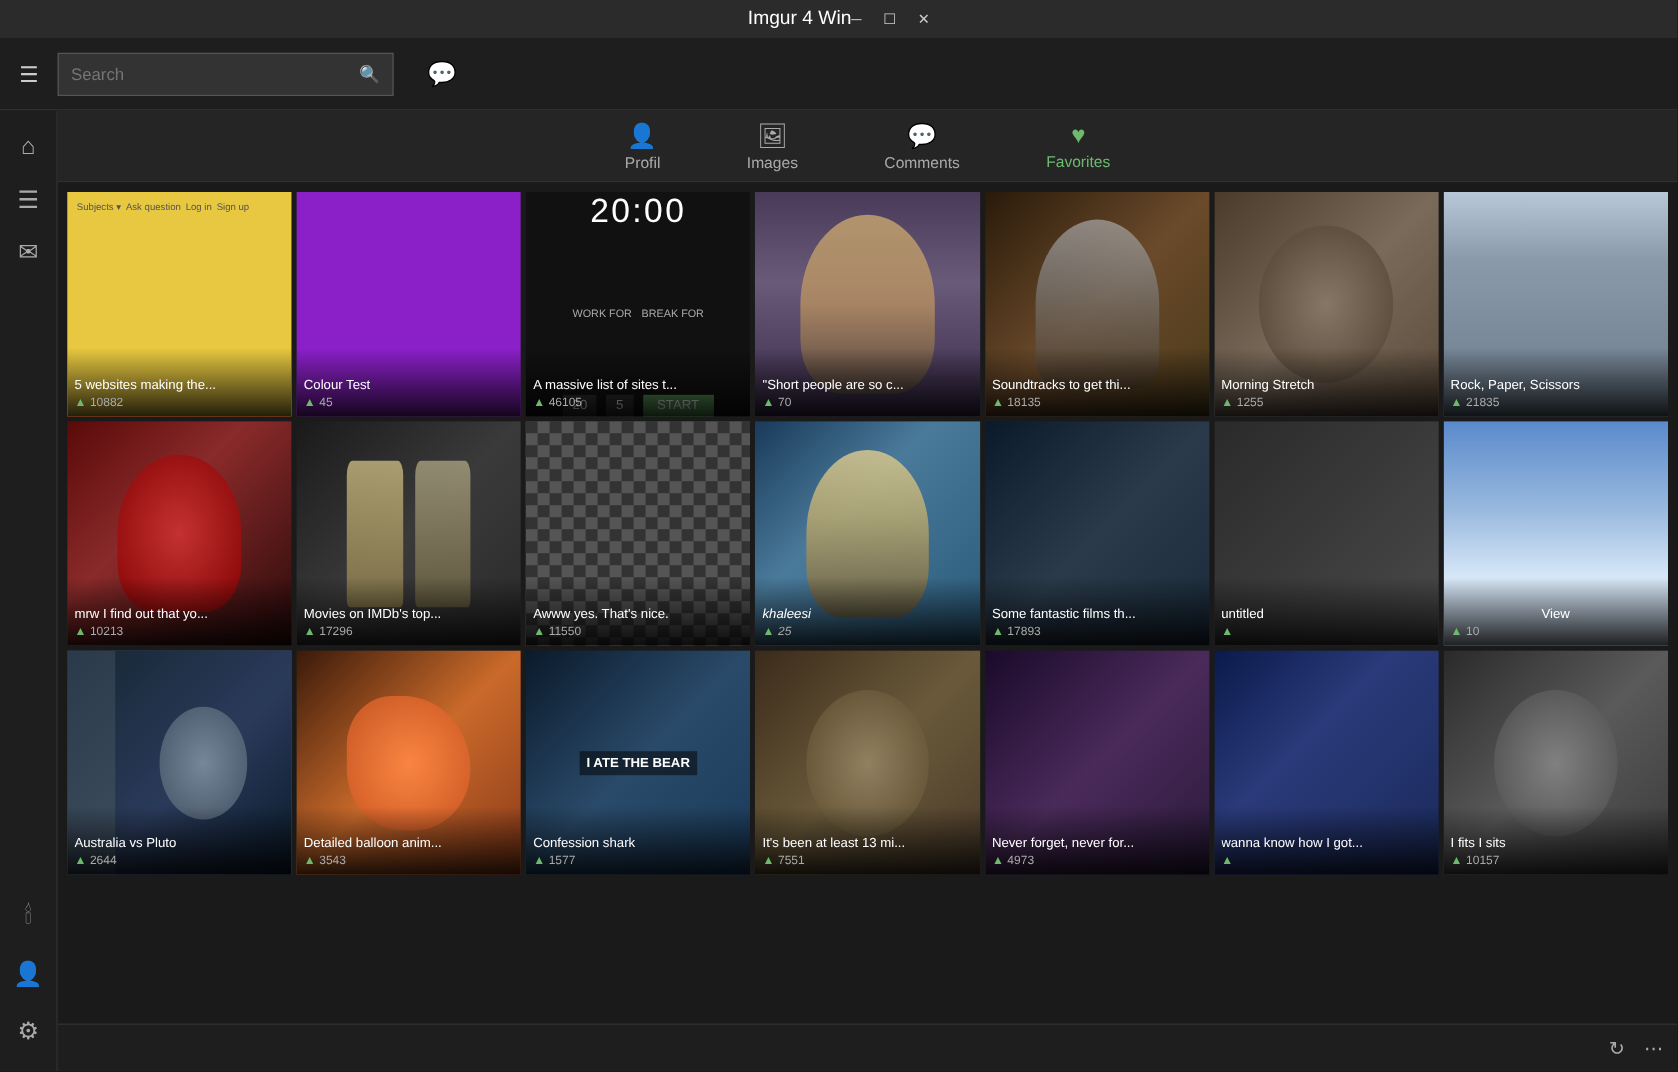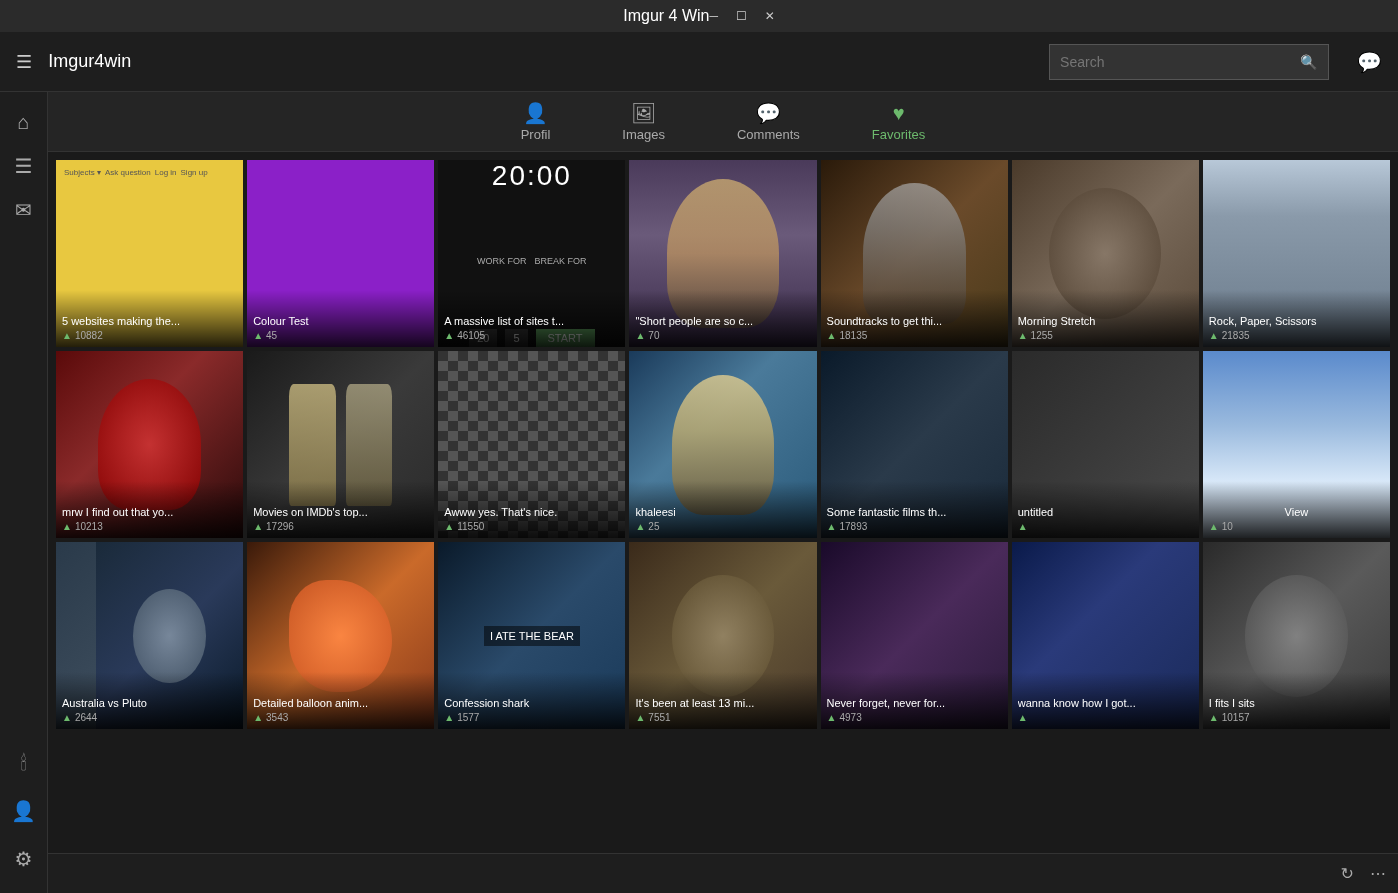--- a/index.html
+++ b/index.html
@@ -278,20 +278,21 @@
       background: linear-gradient(135deg, #4a5a6a 0%, #8a9aaa 100%);
     }
     .img-deadpool {
       background: linear-gradient(135deg, #6a1a1a 0%, #3a1a1a 100%);
     }
     .img-pulp {
       background: linear-gradient(135deg, #2a2a2a 0%, #4a4a4a 100%);
     }
     .img-khaleesi {
       background: linear-gradient(135deg, #2a4a6a 0%, #5a8aaa 100%);
+      font-style: italic;
     }
     .img-hooded {
       background: linear-gradient(135deg, #1a2a3a 0%, #3a4a5a 100%);
     }
     .img-fabric {
       background: linear-gradient(135deg, #3a3a3a 0%, #5a5a5a 100%);
     }
     .img-sky {
       background: linear-gradient(135deg, #4a6a8a 0%, #8aaaca 100%);
       text-align: center;
@@ -328,21 +329,20 @@
     <button class="titlebar-btn">─</button>
     <button class="titlebar-btn">☐</button>
     <button class="titlebar-btn">✕</button>
   </div>
 </div>
 
 <div id="app">
 
   <div id="header">
     <span id="hamburger">☰</span>
-    <span id="app-title">Imgur4win</span>
     <div id="search-box">
       <input id="search-input" class="search-input" placeholder="Search" style="">
       <span id="search-icon-btn">🔍</span>
     </div>
     <span id="chat-icon">💬</span>
   </div>
 
   <div id="content">
 
     <div id="sidebar">
@@ -569,21 +569,21 @@
             <div class="item-info">
               <div class="item-title">Detailed balloon anim...</div>
               <div class="item-score">
                 <span class="up-arrow">▲</span>3543
               </div>
             </div>
           </div>
 
           <div class="grid-item img-shark">
             <div style="width:100%;height:100%;background:linear-gradient(135deg,#0a1a2a 0%,#2a4a6a 50%,#1a3a5a 100%);display:flex;align-items:center;justify-content:center;flex-direction:column;">
-              <div style="font-size:11px;font-weight:normal;color:#fff;text-align:center;background:rgba(0,0,0,0.5);padding:4px 6px;">I ATE THE BEAR</div>
+              <div style="font-size:11px;font-weight:bold;color:#fff;text-align:center;background:rgba(0,0,0,0.5);padding:4px 6px;">I ATE THE BEAR</div>
             </div>
             <div class="item-info">
               <div class="item-title">Confession shark</div>
               <div class="item-score">
                 <span class="up-arrow">▲</span>1577
               </div>
             </div>
           </div>
 
           <div class="grid-item img-catface">

